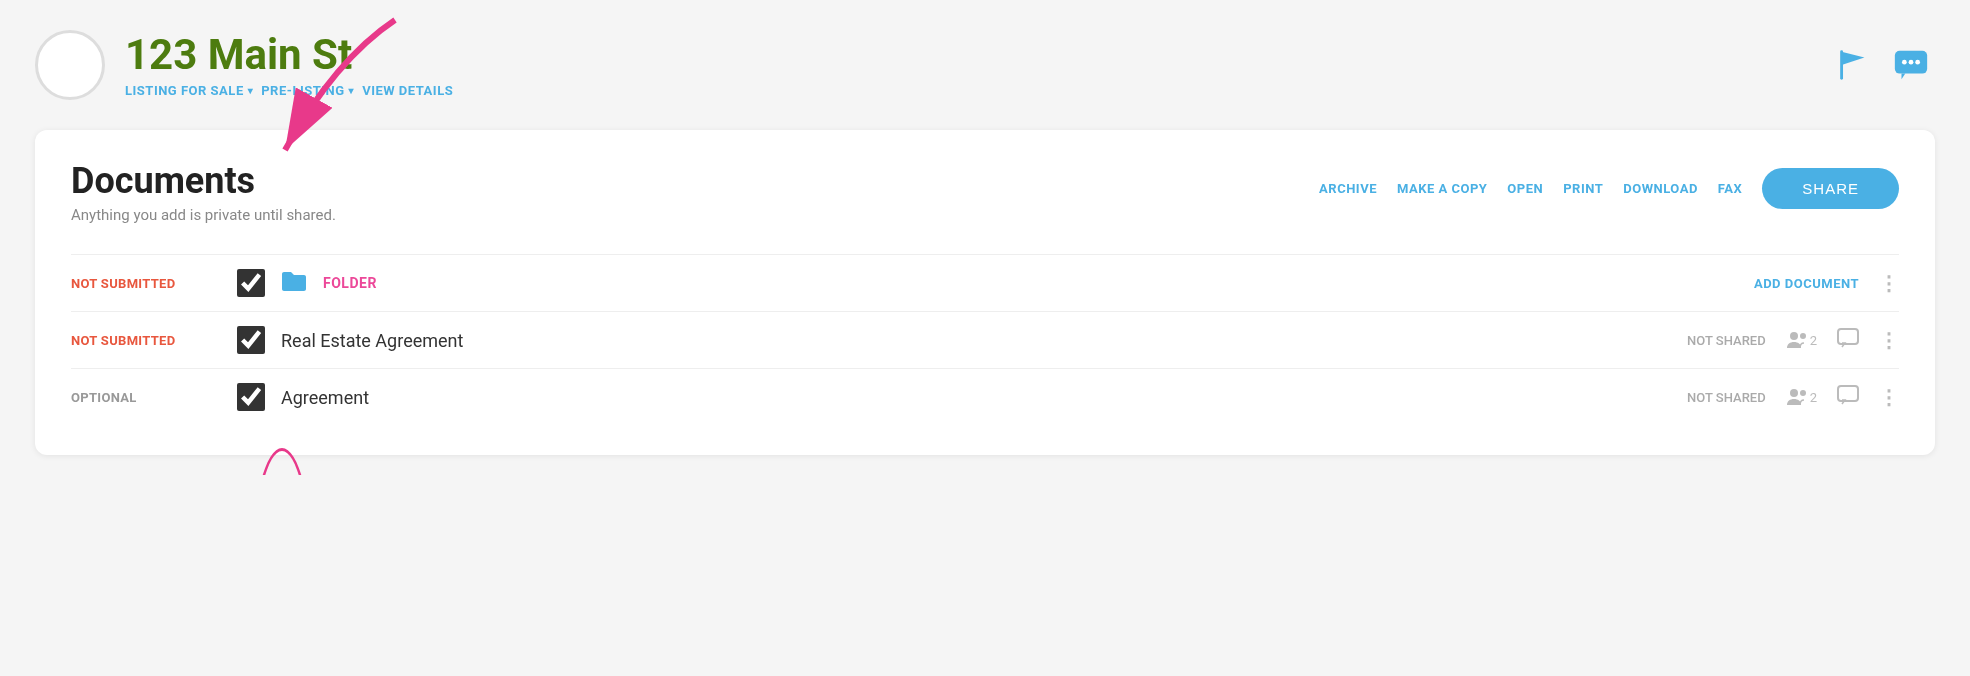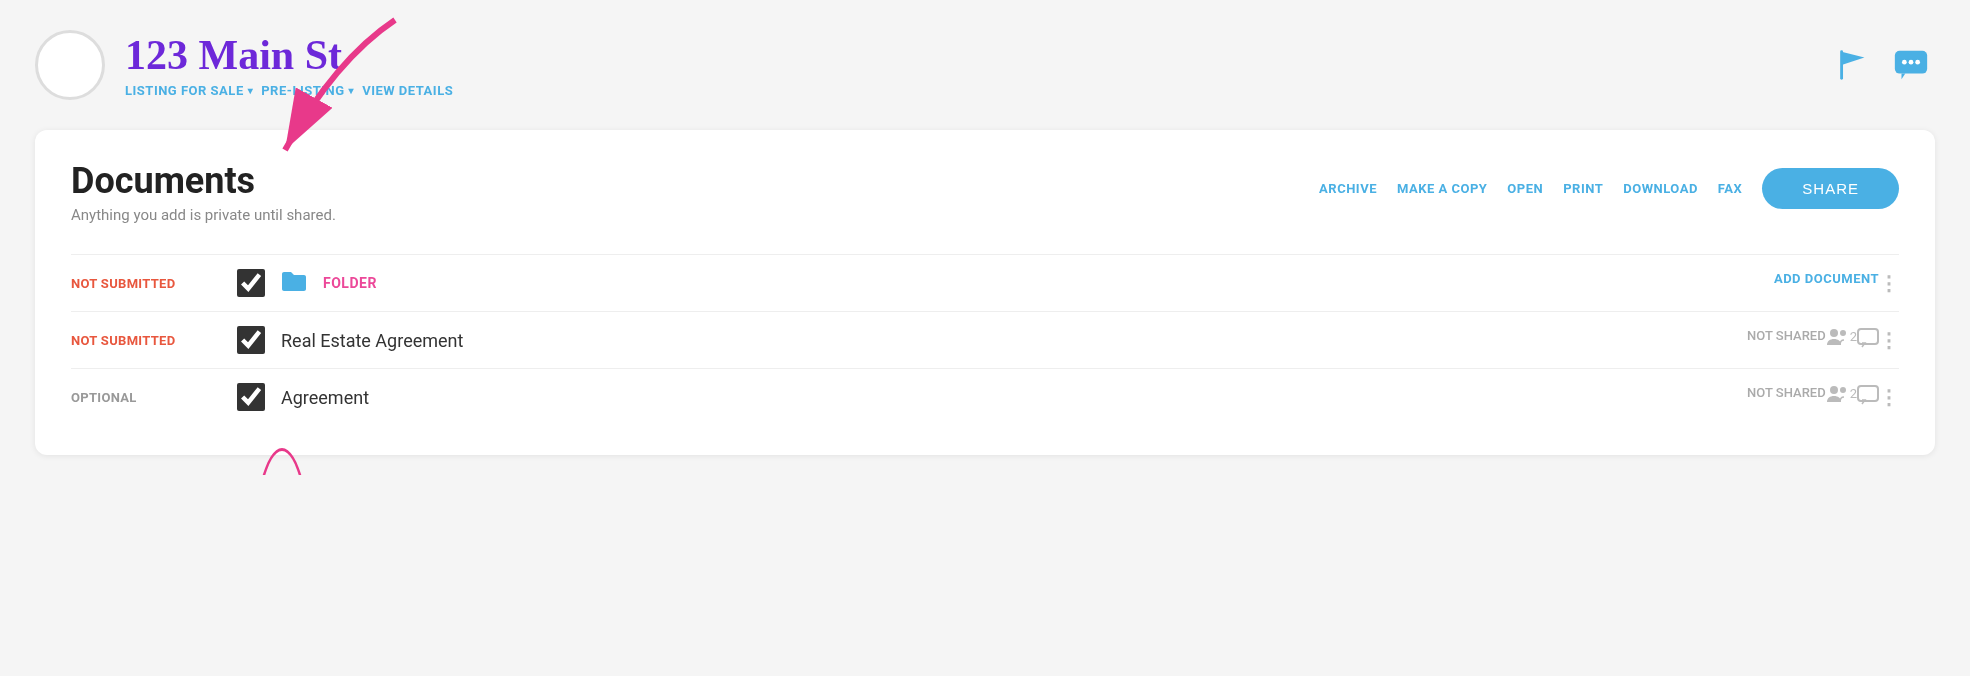--- a/index.html
+++ b/index.html
@@ -34,23 +34,22 @@
       height: 70px;
       border-radius: 50%;
       border: 3px solid #ddd;
       background: #fff;
       flex-shrink: 0;
     }
 
     .header-info h1 {
       font-size: 42px;
       font-weight: 700;
-      color: #6d28d9;
+      color: #4d7c0f;
       line-height: 1.1;
-      font-family: Liberation Serif, serif;
     }
 
     .header-links {
       display: flex;
       align-items: center;
       gap: 8px;
       margin-top: 4px;
     }
 
     .header-link {
@@ -196,22 +195,22 @@
     .doc-name.folder-label {
       font-size: 14px;
       font-weight: 700;
       color: #ec4899;
       text-transform: uppercase;
       letter-spacing: 0.5px;
     }
 
     .doc-right {
       display: flex;
-      align-items: flex-start;
-      gap: 0;
+      align-items: center;
+      gap: 20px;
       flex-shrink: 0;
     }
 
     .add-document-link {
       font-size: 13px;
       font-weight: 700;
       color: #4ab0e4;
       text-transform: uppercase;
       letter-spacing: 0.5px;
       cursor: pointer;

